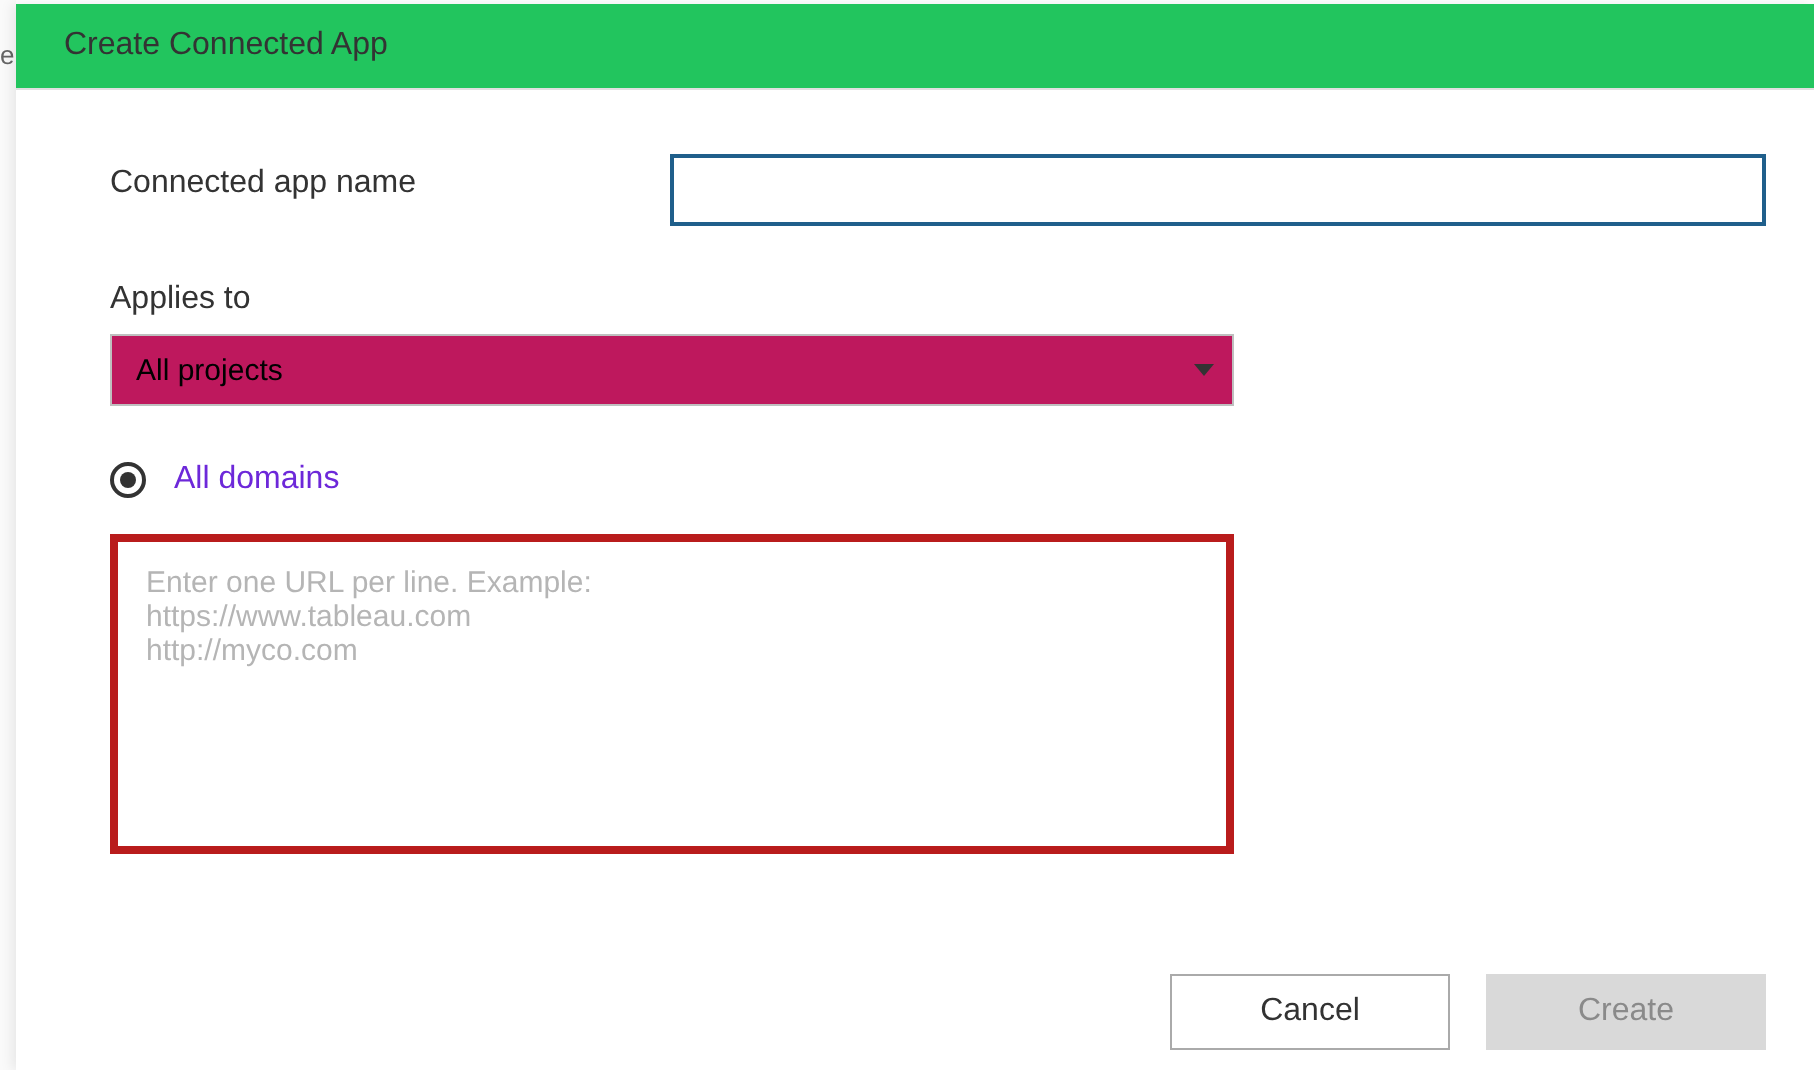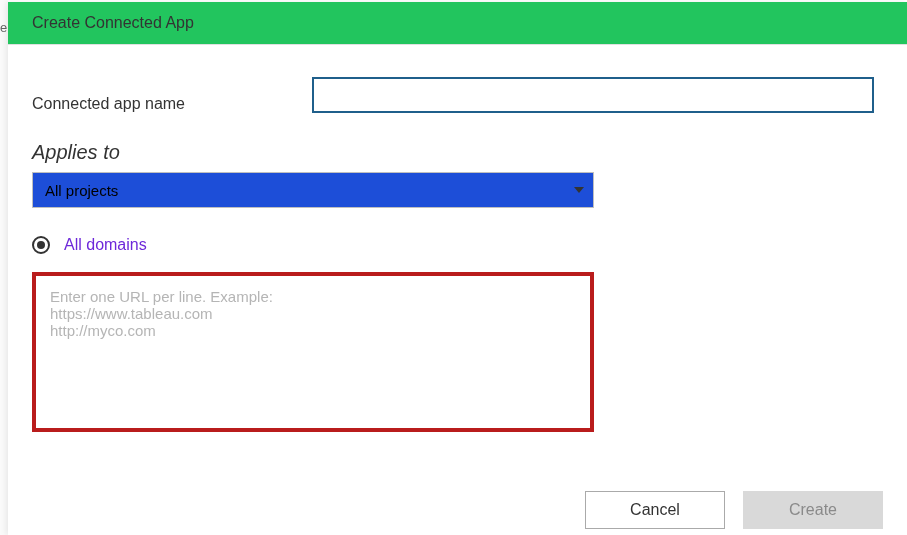--- a/index.html
+++ b/index.html
@@ -42,22 +42,23 @@
       border-bottom: 1px solid #e0e0e0;
       padding: 12px 24px;
       font-size: 16px;
       color: #333;
     }
     .dialog-body {
       padding: 32px 24px 16px 24px;
     }
     .form-row {
       display: flex;
-      align-items: flex-end;
+      align-items: flex-start;
       margin-bottom: 28px;
+      margin-left: 23px;
     }
     .form-label {
       width: 280px;
       flex-shrink: 0;
       font-size: 16px;
       color: #333;
       padding-top: 6px;
     }
     .form-field {
       flex: 1;
@@ -66,34 +67,33 @@
     .text-input {
       width: 100%;
       height: 36px;
       border: 2px solid #1f5f8b;
       padding: 6px 10px;
       font-size: 15px;
       outline: none;
       font-family: inherit;
     }
     .sublabel {
-      font-size: 20px;
+      font-size: 16px;
       color: #333;
       margin-bottom: 8px;
-      font-style: italic;
     }
     .select-wrap {
       position: relative;
       width: 100%;
     }
     .select {
       width: 100%;
       height: 36px;
       border: 1px solid #bfbfbf;
-      background: #1d4ed8;
+      background: #be185d;
       padding: 6px 34px 6px 12px;
       font-size: 15px;
       font-family: inherit;
       appearance: none;
       -webkit-appearance: none;
       cursor: pointer;
     }
     .select-caret {
       position: absolute;
       right: 10px;

